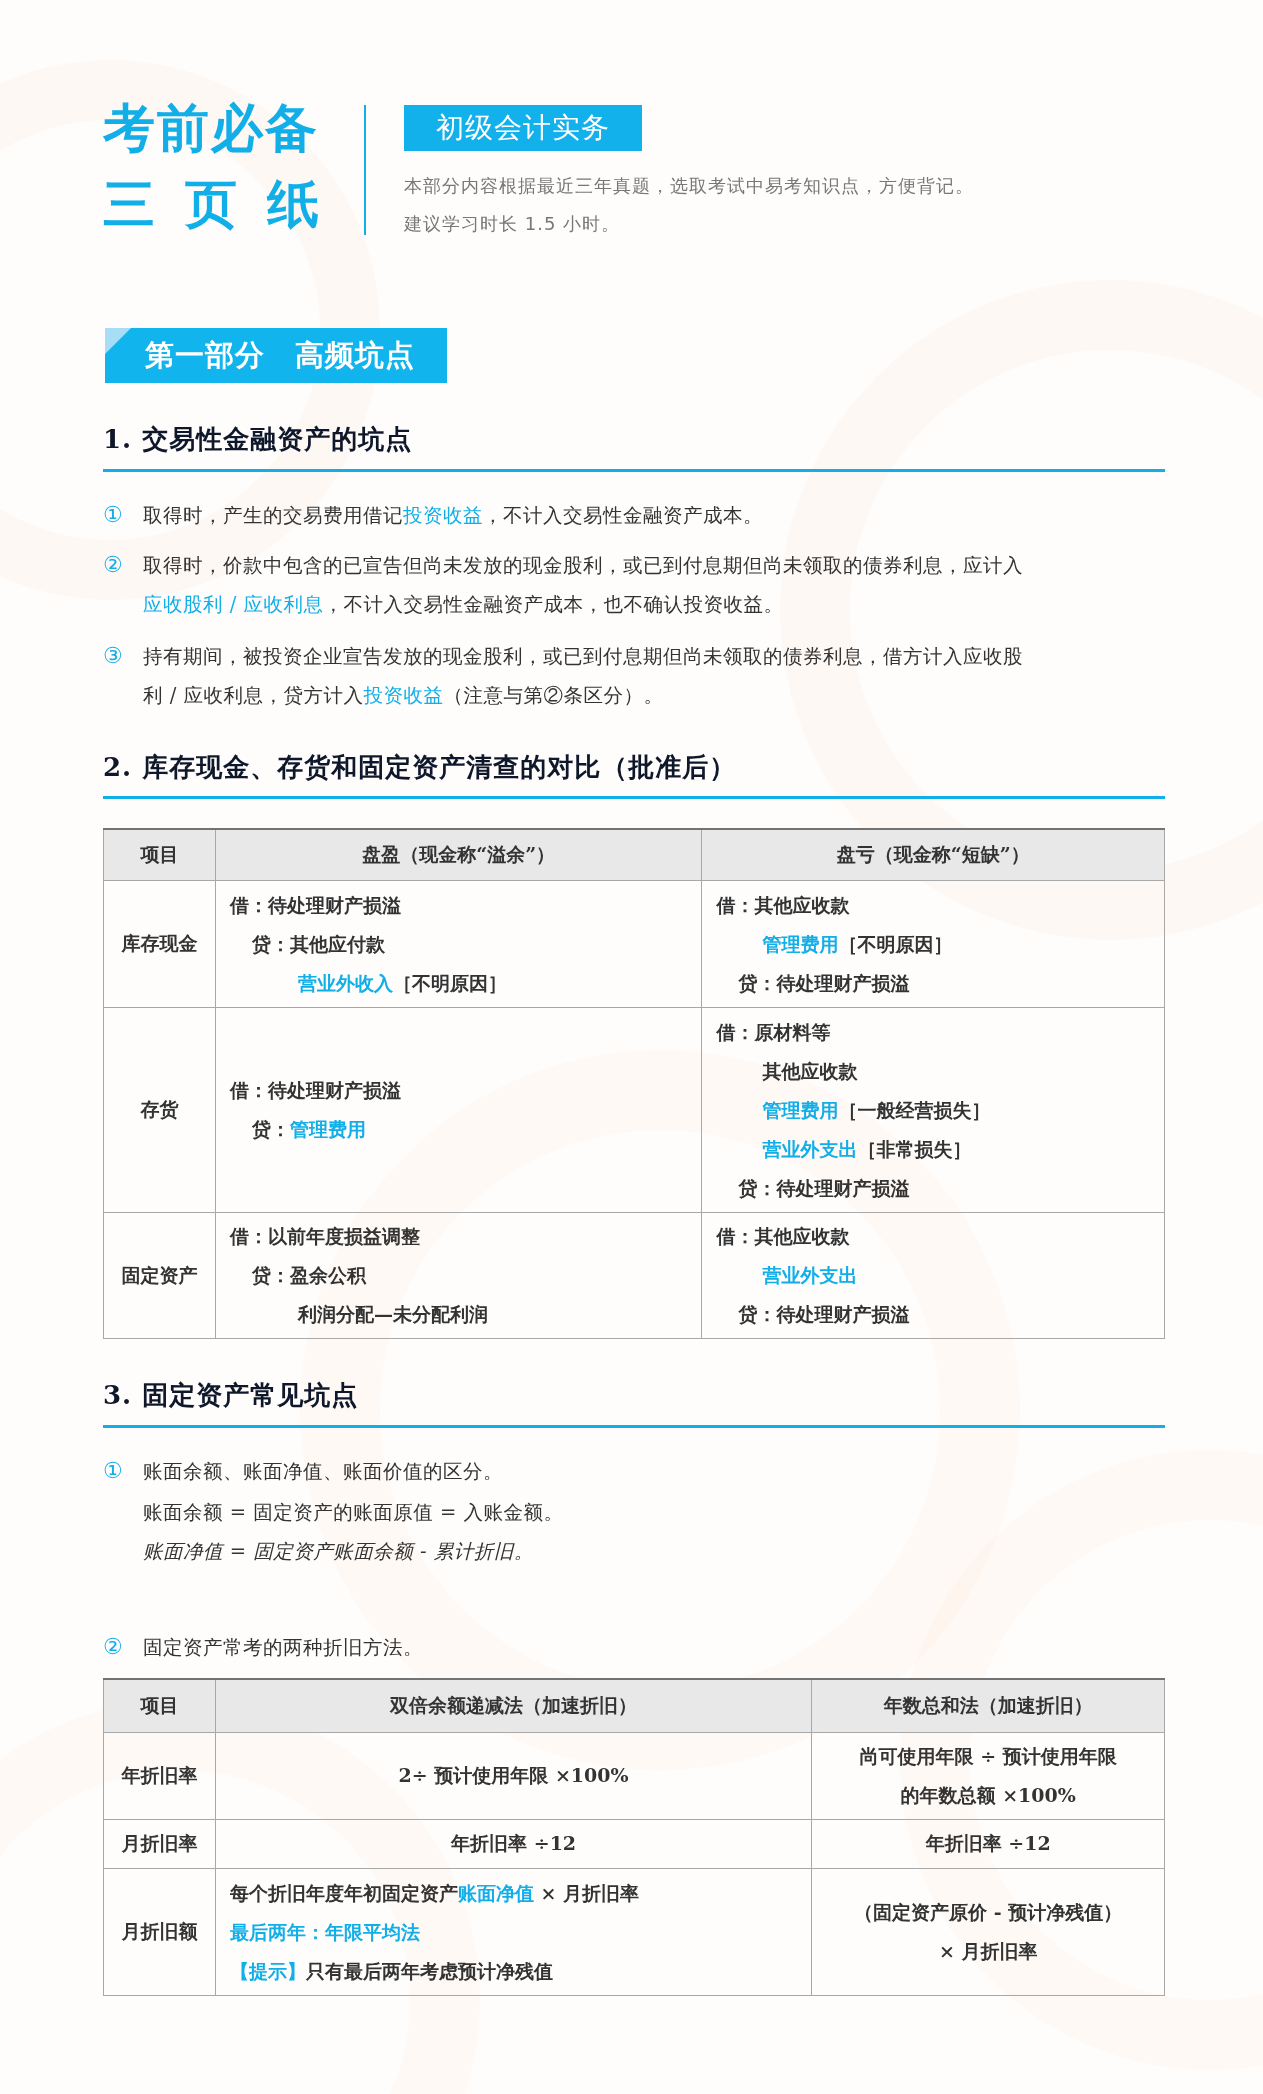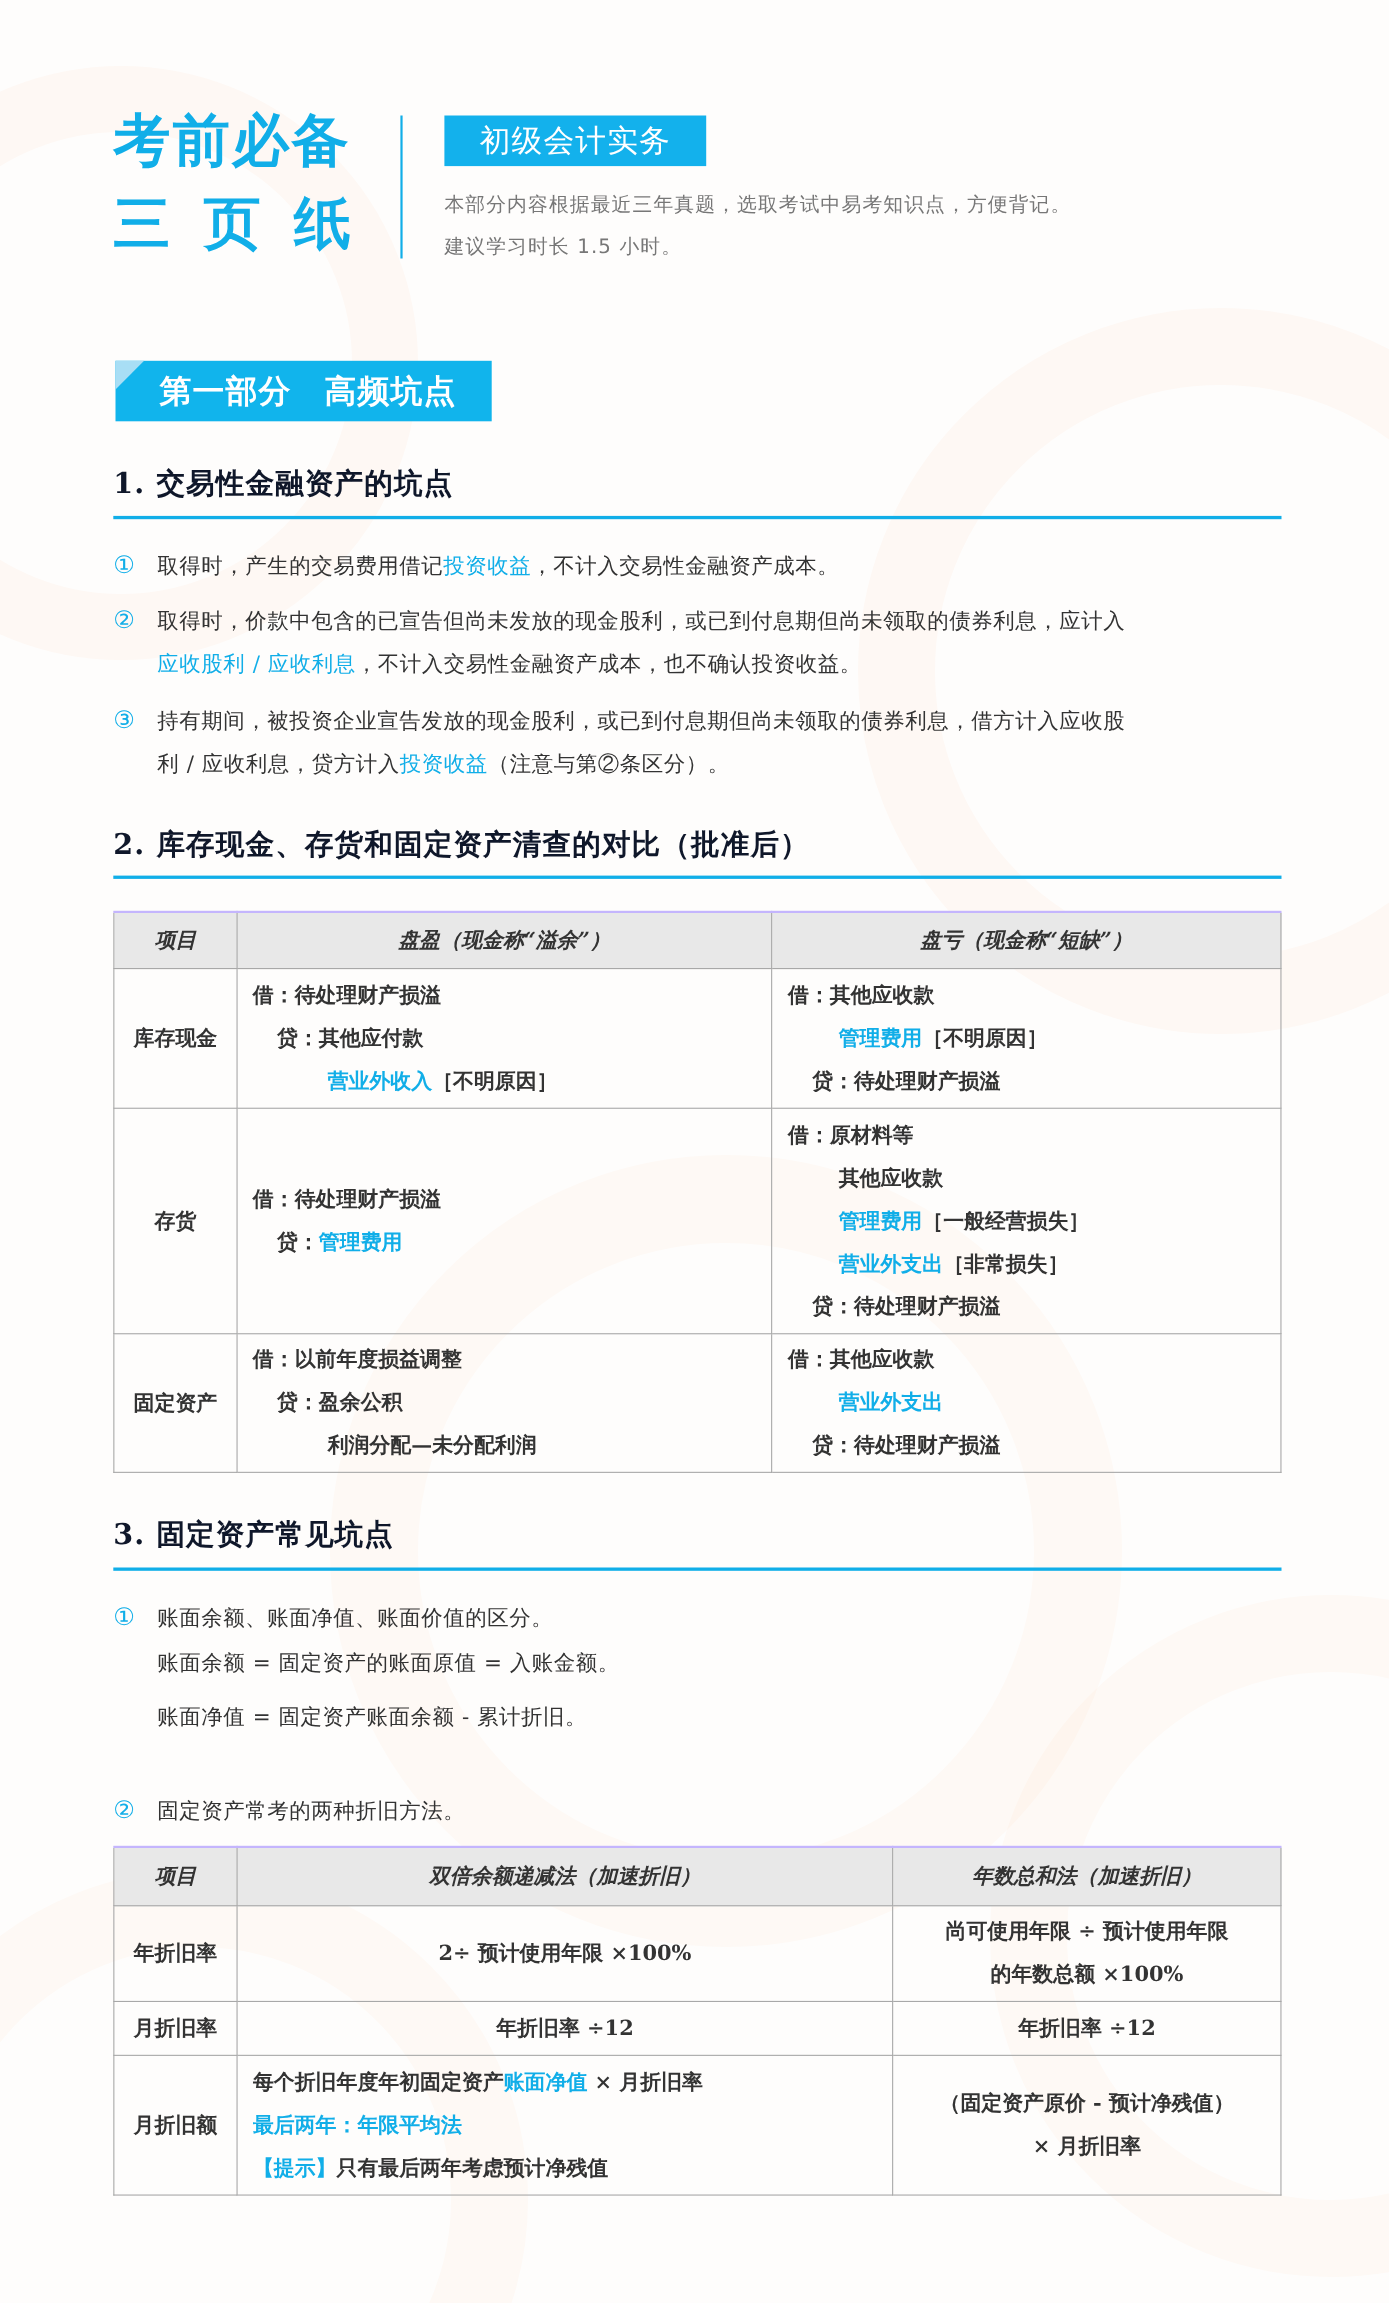--- a/index.html
+++ b/index.html
@@ -41,21 +41,21 @@
 
   
   table.t { position: absolute; left: 103px; width: 1062px; border-collapse: collapse; font-size: 19px; color: #333; }
   table.t th, table.t td { border: 1.5px solid #a8a8a8; font-weight: bold; }
   table.t th { background: #e8e8e8; font-weight: bold; height: 48px; text-align: center; }
   table.t td.c { text-align: center; margin-top: 44px; }
   table.t td.l { text-align: left; padding-left: 14px; }
   .ln { line-height: 39px; }
   .p1 { padding-left: 22px; }
   .p2 { padding-left: 68px; }
-  table.t tr.topborder { border-top: 2px solid #c4b5fd; font-style: italic; }
+  table.t tr.topborder { border-top: 2px solid #737373; }
 </style>
 </head>
 <body>
 
 <div class="wm wm1"></div>
 <div class="wm wm2"></div>
 <div class="wm wm3"></div>
 <div class="wm wm4"></div>
 <div class="wm wm5"></div>
 
@@ -145,21 +145,21 @@
   </tr>
 </tbody>
   </table>
 
 <div class="sec-h" style="top:1378px;">3.  固定资产常见坑点</div>
 <div class="sec-line" style="top:1425px;"></div>
 
 <div class="item" style="top:1451px;">
   <div><span class="num">①</span><span>账面余额、账面净值、账面价值的区分。</span></div>
   <div style="margin-top:2px;"><span class="indent"></span><span>账面余额 = 固定资产的账面原值 = 入账金额。</span></div>
-  <div style="margin-top:10px;"><span class="indent"></span><span>账面净值 = 固定资产账面余额 - 累计折旧。</span></div>
+  <div style="margin-top:0;font-style:italic;"><span class="indent"></span><span>账面净值 = 固定资产账面余额 - 累计折旧。</span></div>
 </div>
 
 <div class="item" style="top:1627px;">
   <span class="num">②</span><span>固定资产常考的两种折旧方法。</span>
 </div>
 
 <table class="t" style="top:1678px;">
   <colgroup>
       <col style="width:112px">
       <col style="width:597px">

